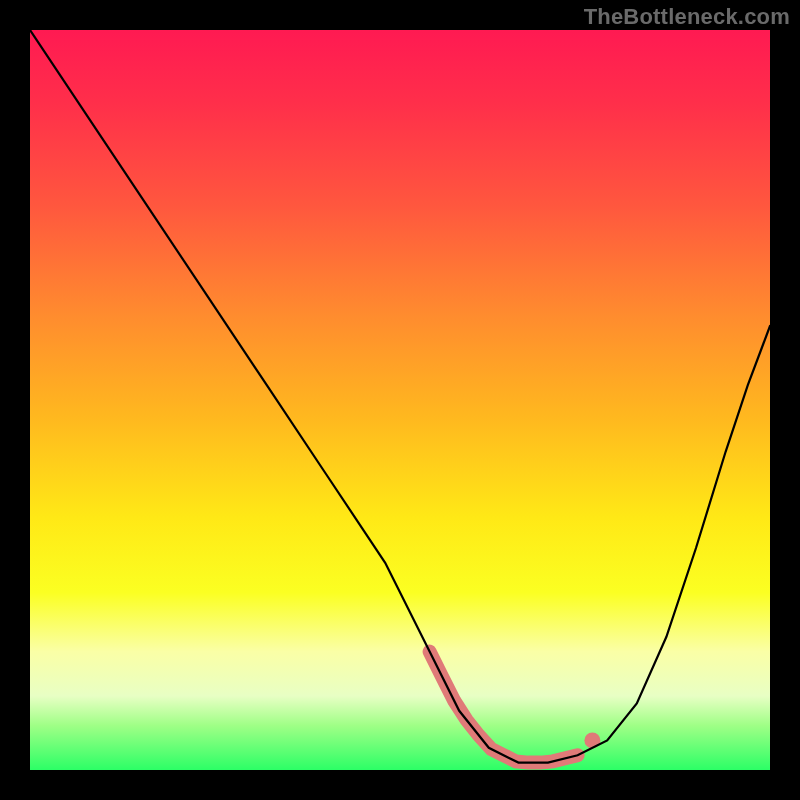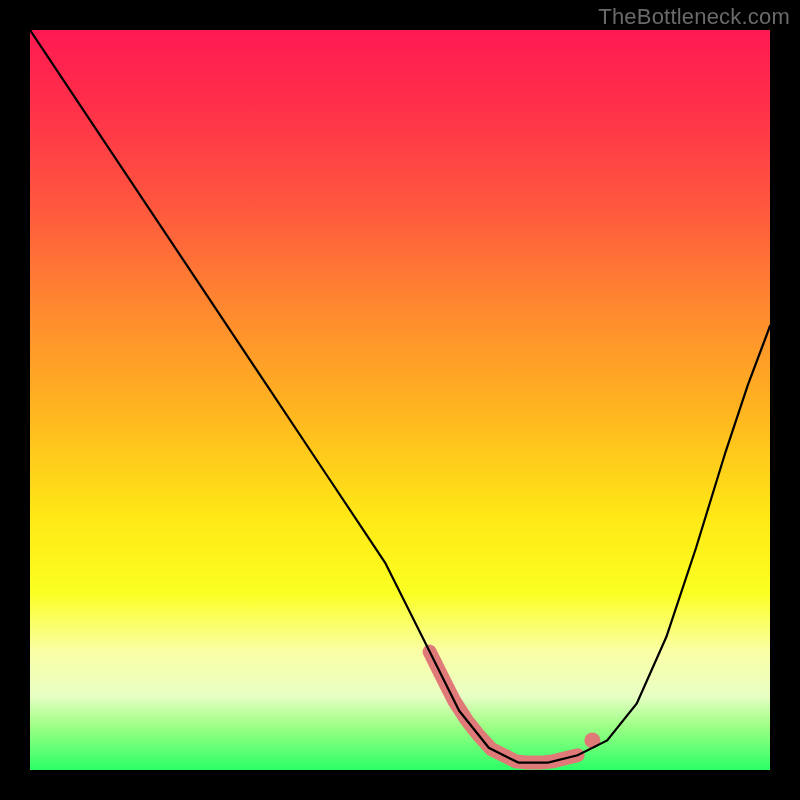--- a/index.html
+++ b/index.html
@@ -14,21 +14,21 @@
   .stage {
     position: relative;
     width: 800px;
     height: 800px;
   }
   .watermark {
     position: absolute;
     top: 4px;
     right: 10px;
     font-size: 22px;
-    font-weight: 400;
+    font-weight: 700;
     color: #6a6a6a;
     letter-spacing: 0.2px;
     user-select: none;
     margin-left: 30px;
   }
   .plot-frame {
     position: absolute;
     left: 30px;
     top: 30px;
     width: 740px;

